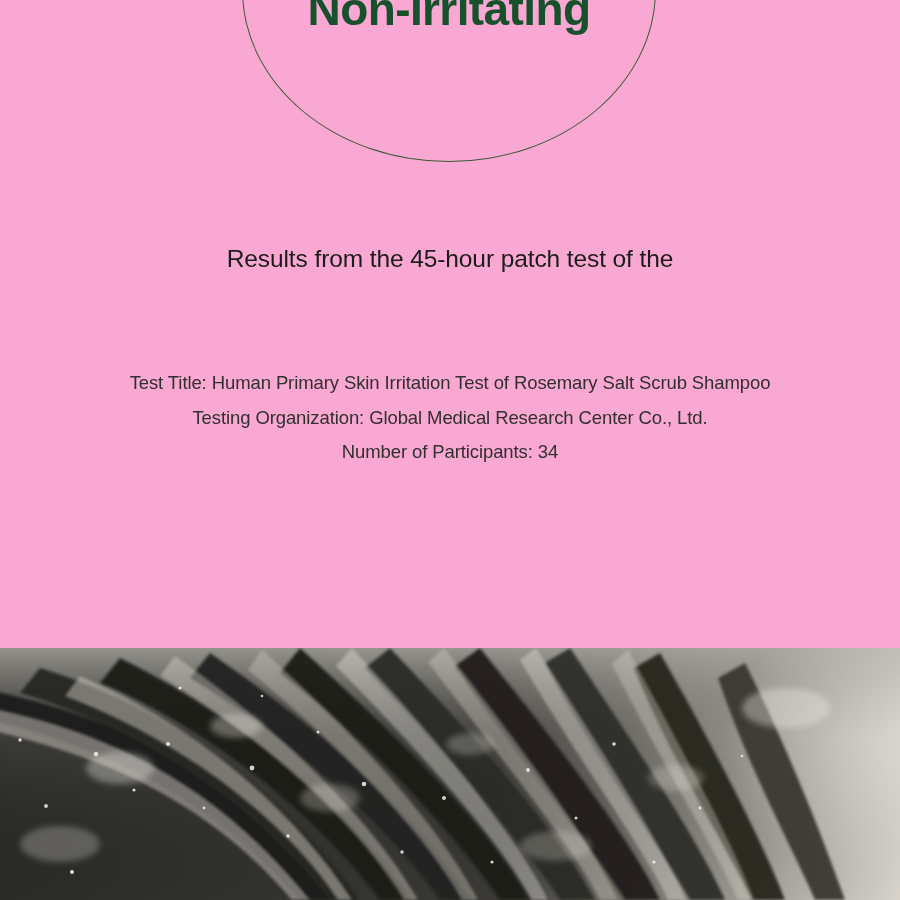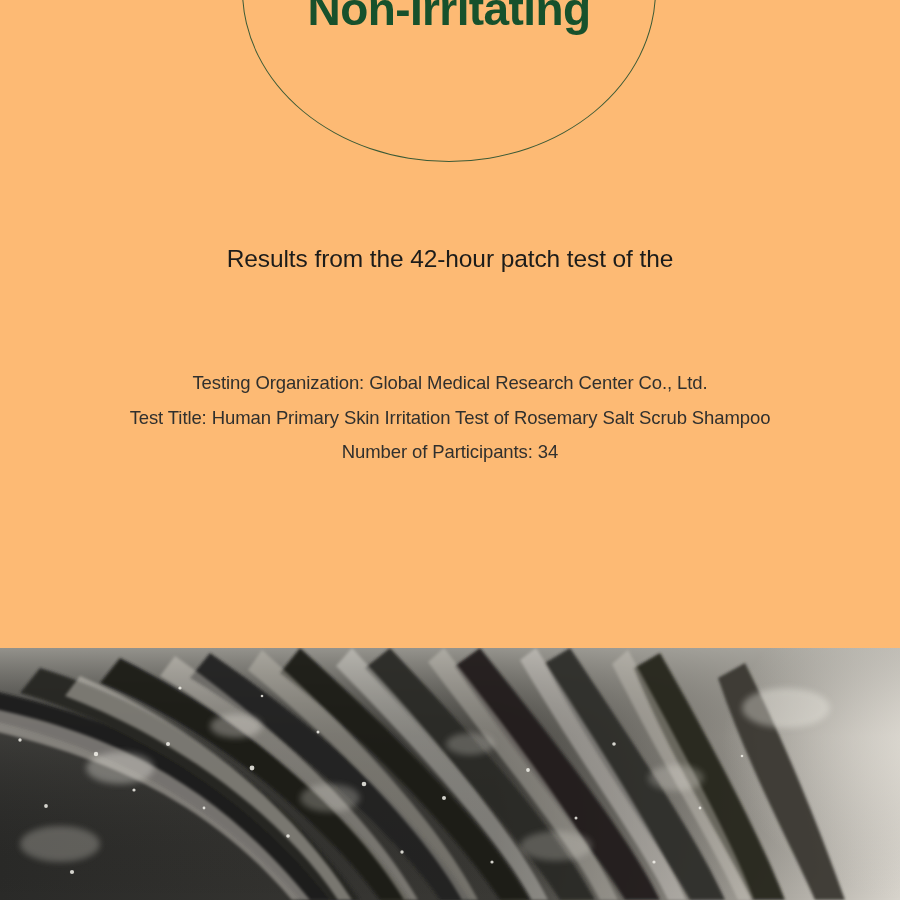--- a/index.html
+++ b/index.html
@@ -12,21 +12,21 @@
     background: #f1efea;
     font-family: "Liberation Sans", sans-serif;
     overflow: hidden;
     position: relative;
   }
 
   .page {
     width: 900px;
     height: 900px;
     position: relative;
-    background: #fdba74;
+    background: #f9a8d4;
     overflow: hidden;
   }
 
   
   .badge-wrap {
     position: absolute;
     top: -182px;
     left: 50%;
     transform: translateX(-50%);
     width: 416px;
@@ -109,26 +109,26 @@
 <body>
 
 <div class="page">
 
   <div class="badge-wrap">
     <div class="badge-circle"></div>
     <div class="badge-text">Non-Irritating</div>
   </div>
 
   <div class="headline">
-    <span class="line">Results from the 42-hour patch test of the</span>
+    <span class="line">Results from the 45-hour patch test of the</span>
   </div>
 
   <div class="details">
+    <span class="row">Test Title: Human Primary Skin Irritation Test of Rosemary Salt Scrub Shampoo</span>
     <span class="row">Testing Organization: Global Medical Research Center Co., Ltd.</span>
-    <span class="row">Test Title: Human Primary Skin Irritation Test of Rosemary Salt Scrub Shampoo</span>
     <span class="row">Number of Participants: 34</span>
   </div>
 
   <div class="photo">
     <svg viewBox="0 0 900 252" preserveAspectRatio="none">
       <defs>
         <linearGradient id="bgGrad" x1="0" y1="0" x2="1" y2="0">
           <stop offset="0%" stop-color="#2a2a28"></stop>
           <stop offset="55%" stop-color="#3a3935"></stop>
           <stop offset="78%" stop-color="#8d8a83"></stop>

